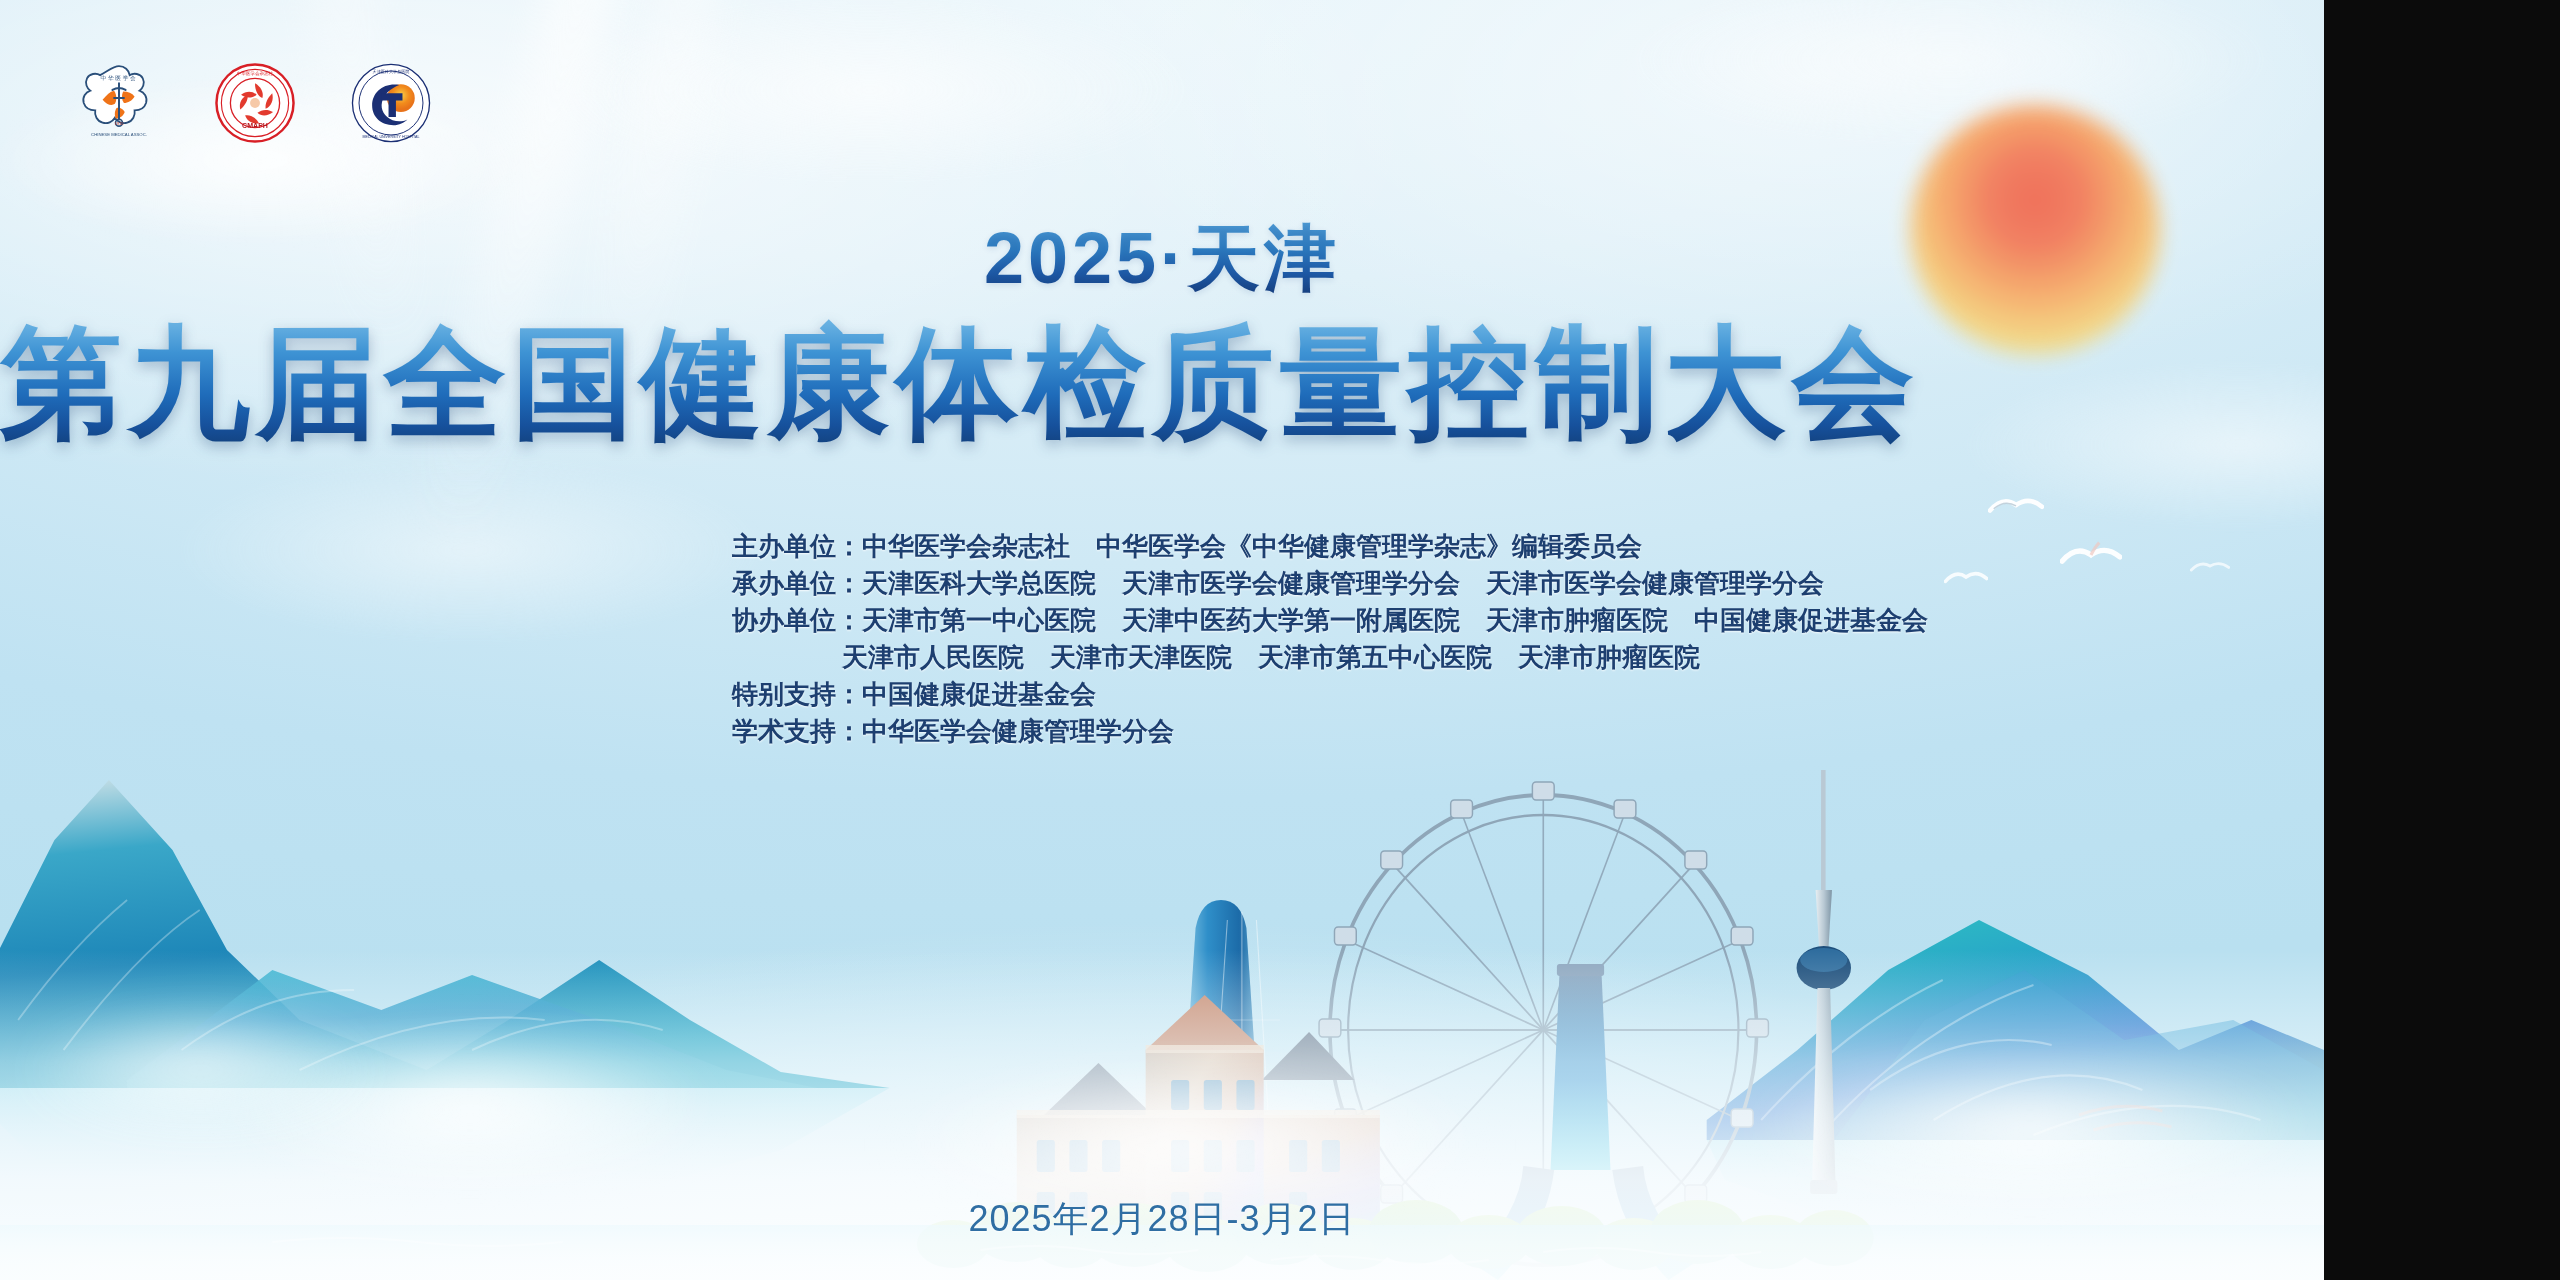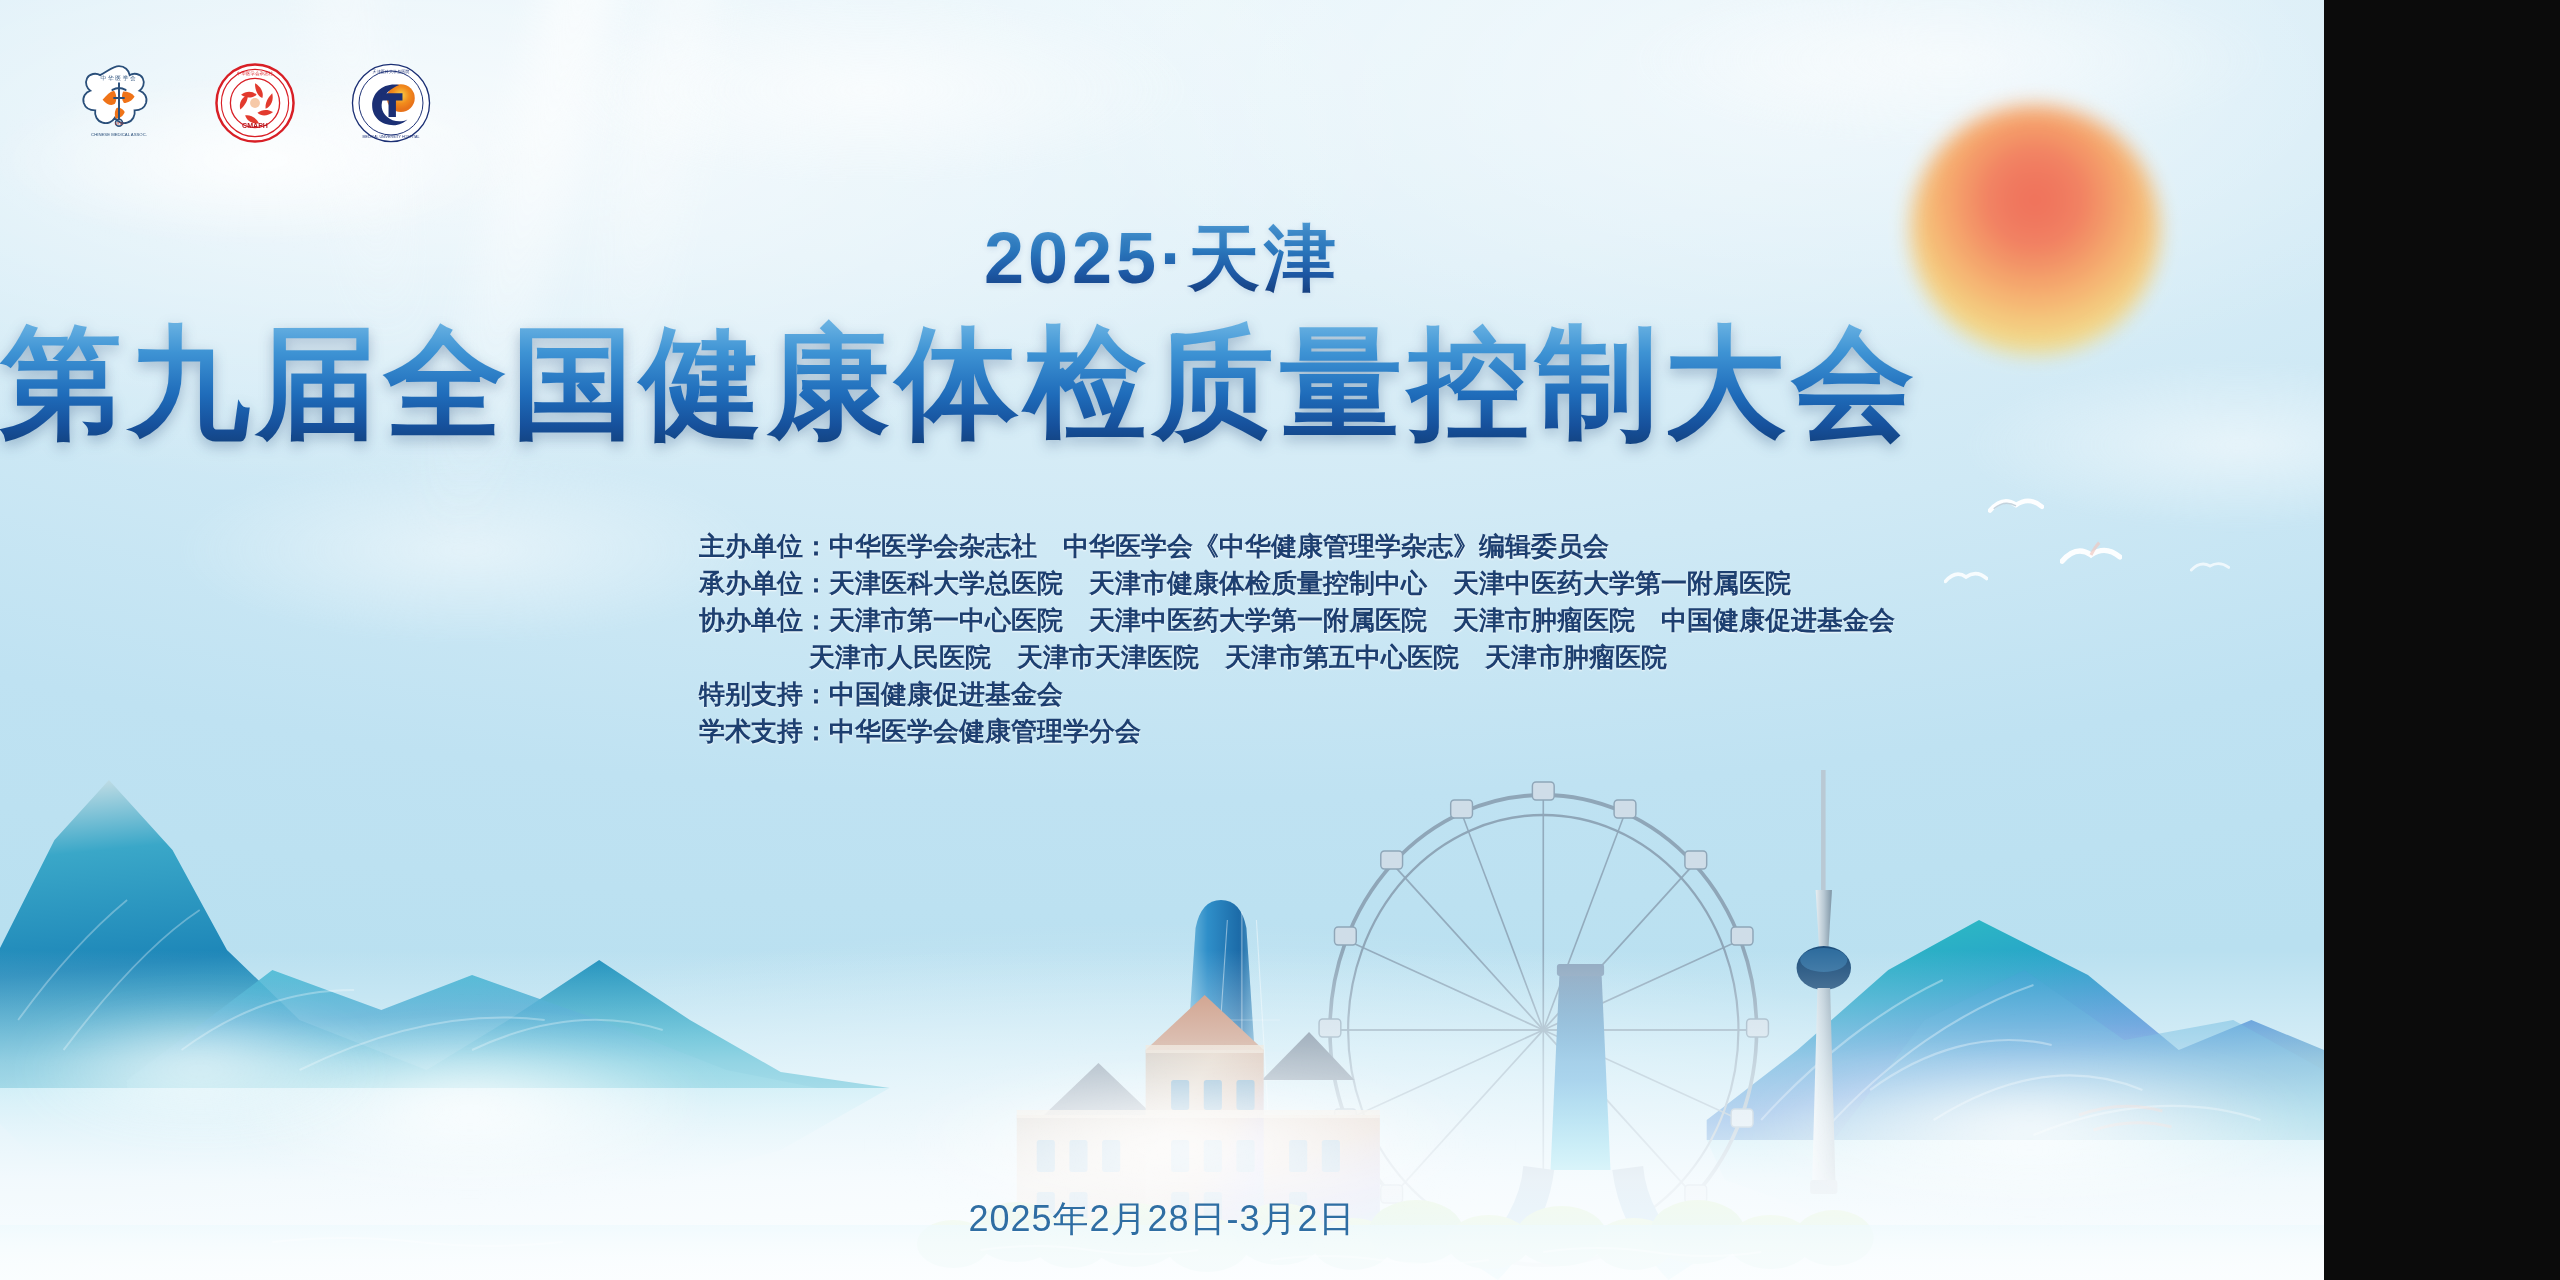--- a/index.html
+++ b/index.html
@@ -55,21 +55,21 @@
   .main-title{
     position:absolute;left:0;right:0;top:318px;text-align:left;
     font-size:122px;font-weight:bold;letter-spacing:6px;line-height:1.08;
     background:linear-gradient(180deg,#6fb6e4 0%,#3e93d4 26%,#1f6cba 58%,#16509b 82%,#123f79 100%);
     -webkit-background-clip:text;background-clip:text;color:transparent;
     filter:drop-shadow(0 5px 7px rgba(16,52,104,.30));
   }
 
   
   .org-block{
-    position:absolute;left:699px;top:528px;
+    position:absolute;left:732px;top:528px;
     color:#1d3f70;font-size:26px;line-height:37px;font-weight:bold;
     text-shadow:0 1px 2px rgba(255,255,255,.85);white-space:nowrap;
   }
   .org-line{display:block;}
   .org-line.indented{padding-left:110px;}
 
   
   .event-date{
     position:absolute;left:0;right:0;top:1195px;text-align:center;
     font-size:36px;color:#2f6ea3;letter-spacing:1px;
@@ -164,21 +164,21 @@
       </svg>
     </div>
   </div>
 
   <div class="year-line">2025·天津</div>
 
   <div class="main-title">第九届全国健康体检质量控制大会</div>
 
   <div class="org-block">
     <span class="org-line">主办单位：中华医学会杂志社　中华医学会《中华健康管理学杂志》编辑委员会</span>
-    <span class="org-line">承办单位：天津医科大学总医院　天津市健康体检质量控制中心　天津中医药大学第一附属医院</span>
+    <span class="org-line">承办单位：天津医科大学总医院　天津市医学会健康管理学分会　天津市医学会健康管理学分会</span>
     <span class="org-line">协办单位：天津市第一中心医院　天津中医药大学第一附属医院　天津市肿瘤医院　中国健康促进基金会</span>
     <span class="org-line indented">天津市人民医院　天津市天津医院　天津市第五中心医院　天津市肿瘤医院</span>
     <span class="org-line">特别支持：中国健康促进基金会</span>
     <span class="org-line">学术支持：中华医学会健康管理学分会</span>
   </div>
 
   <div class="scenery">
     <svg viewBox="0 0 2560 560" preserveAspectRatio="none" aria-hidden="true">
       <defs>
         <linearGradient id="mtnA" x1="0" y1="0" x2="0.3" y2="1">

